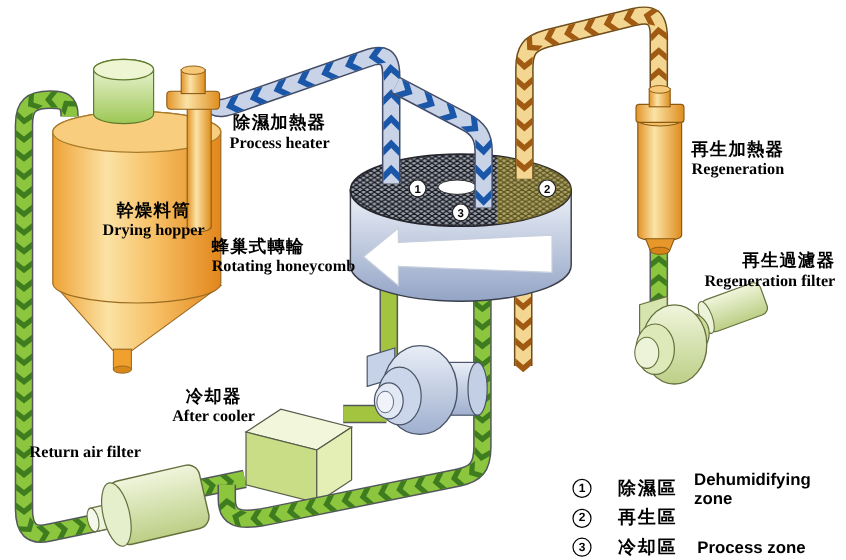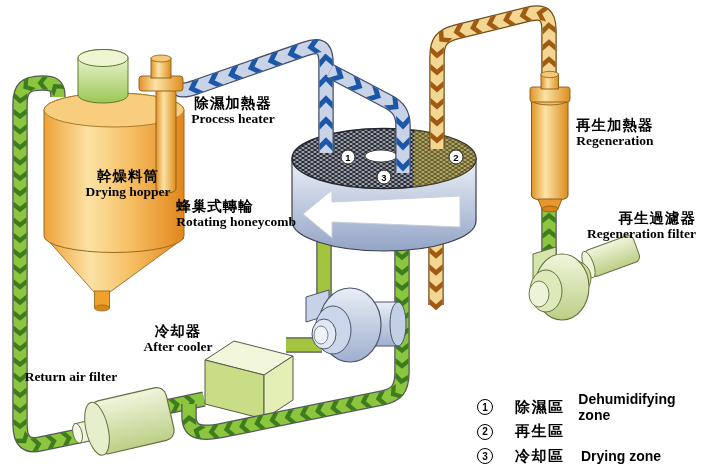--- a/index.html
+++ b/index.html
@@ -319,16 +319,16 @@
     <span class="leg-zh">除濕區</span>
     <span class="leg-en">Dehumidifying zone</span>
   </div>
   <div class="leg-row">
     <span class="leg-num">2</span>
     <span class="leg-zh">再生區</span>
   </div>
   <div class="leg-row">
     <span class="leg-num">3</span>
     <span class="leg-zh">冷却區</span>
-    <span class="leg-en">Drying zone</span>
+    <span class="leg-en">Process zone</span>
   </div>
 </div>
 </div>
 
 </body></html>

